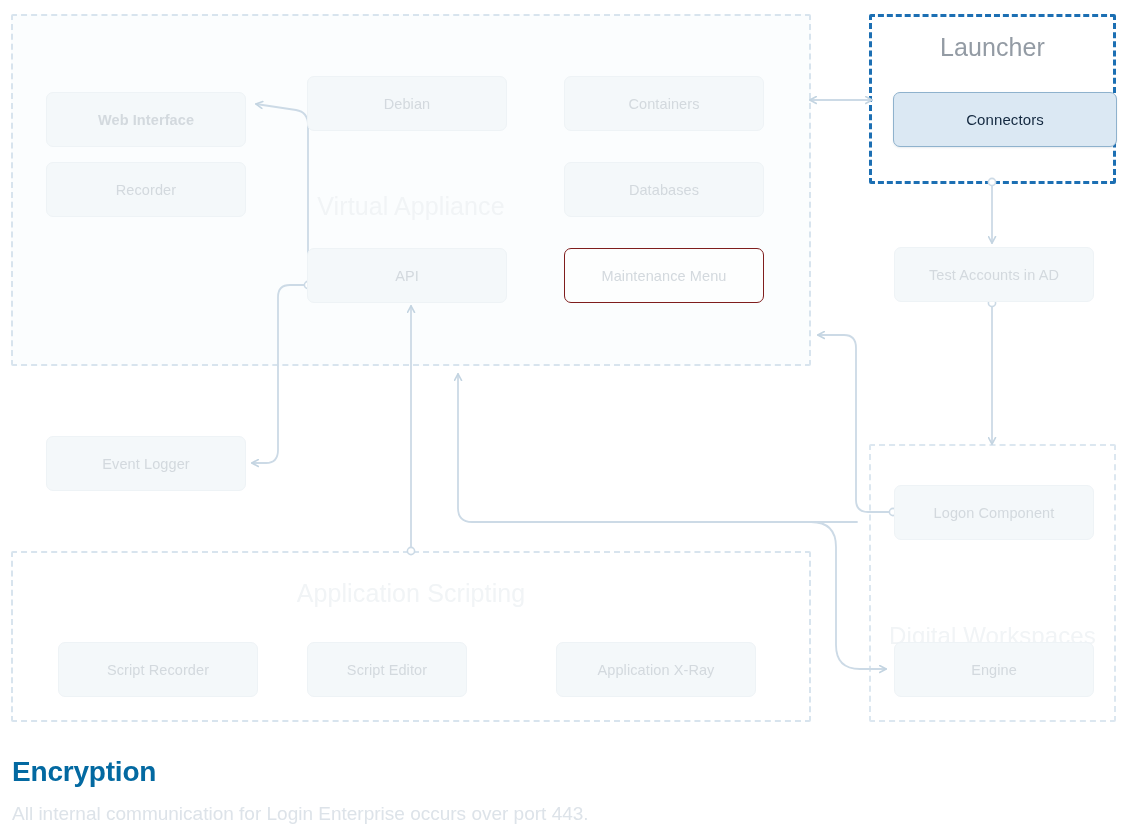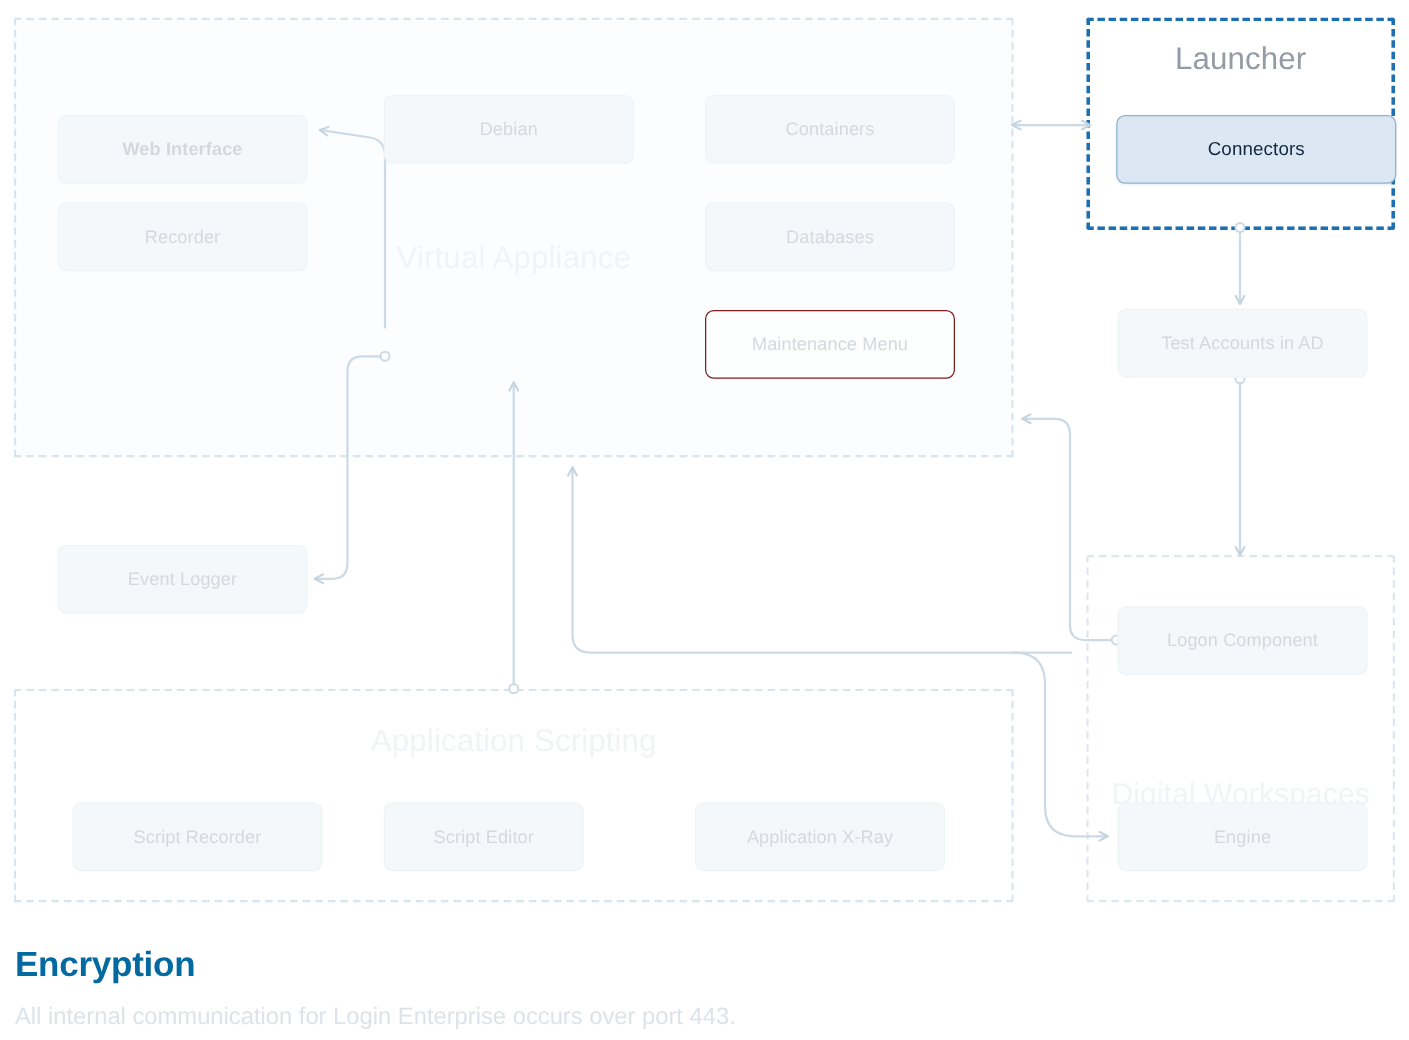--- a/index.html
+++ b/index.html
@@ -172,20 +172,23 @@
   </div>
 
   <div class="node soft" style="left:46px; top:162px; width:200px; height:55px;">
     <span>Recorder</span>
   </div>
 
   <div class="node soft" style="left:307px; top:76px; width:200px; height:55px;">
     <span>Debian</span>
   </div>
 
+  <div class="node soft" style="left:307px; top:248px; width:200px; height:55px;">
+    <span>API</span>
+  </div>
 
   <div class="node soft" style="left:564px; top:76px; width:200px; height:55px;">
     <span>Containers</span>
   </div>
 
   <div class="node soft" style="left:564px; top:162px; width:200px; height:55px;">
     <span>Databases</span>
   </div>
 
   <div class="node plain" style="left:564px; top:248px; width:200px; height:55px;">

